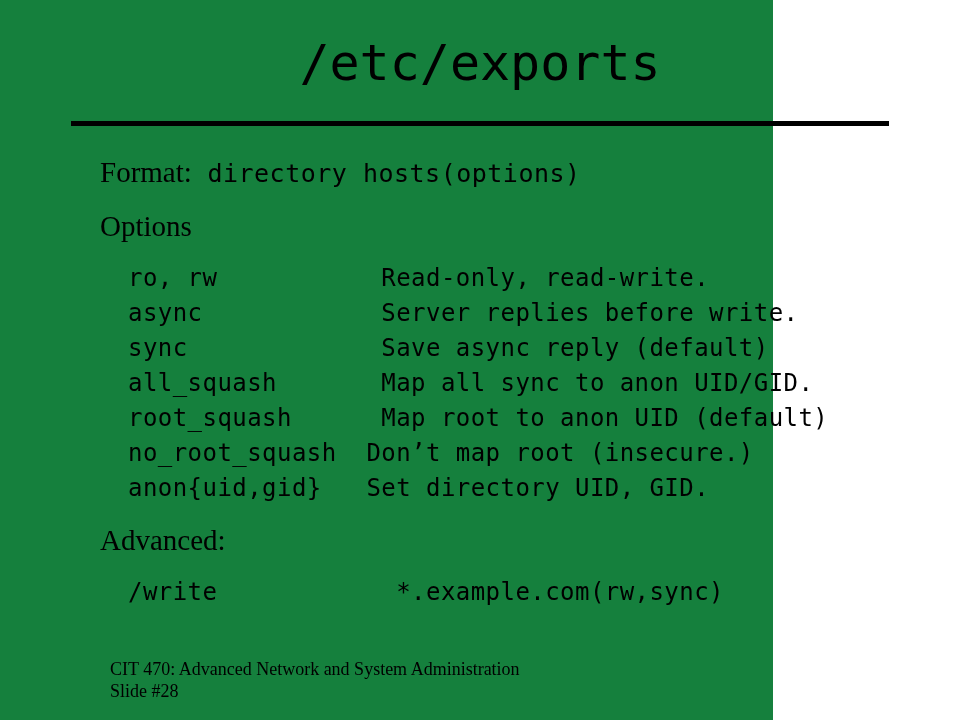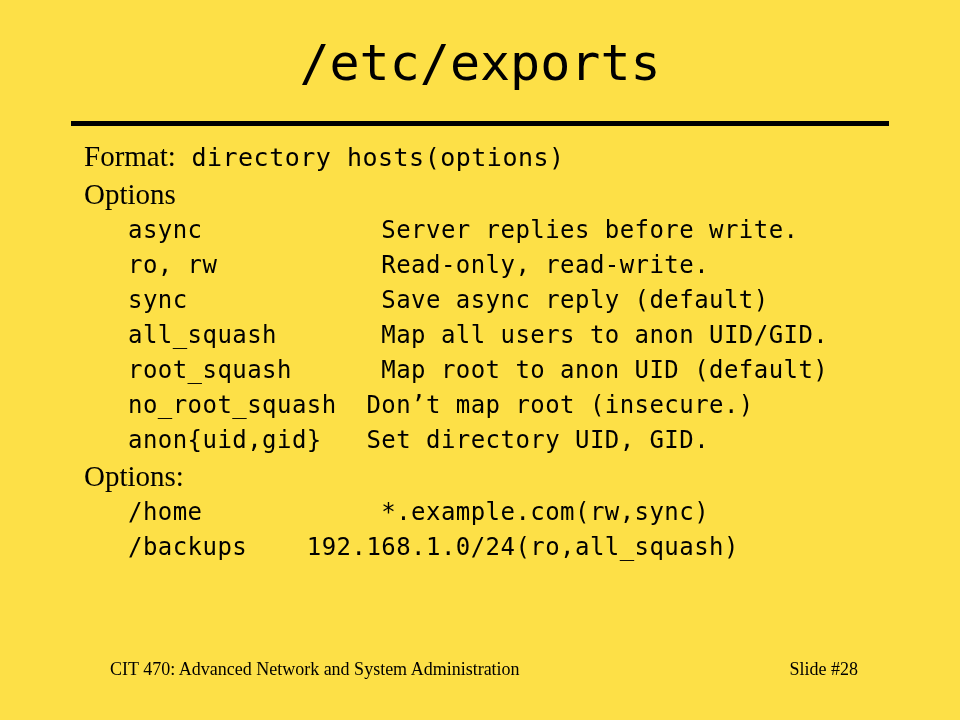--- a/index.html
+++ b/index.html
@@ -9,23 +9,23 @@
   }
   body {
     width: 960px;
     height: 720px;
     overflow: hidden;
     font-family: "Liberation Serif", serif;
     color: #000000;
   }
   .slide {
     position: relative;
-    width: 960px;
+    width: 773px;
     height: 720px;
-    background: #fde047;
+    background: #15803d;
   }
 
   
   .slide-title {
     position: absolute;
     left: 0;
     top: 34px;
     width: 960px;
     text-align: center;
     font-family: "DejaVu Sans Mono", "Liberation Mono", monospace;
@@ -50,21 +50,21 @@
   
   .body-area {
     position: absolute;
     left: 0;
     top: 138px;
     width: 960px;
   }
 
   .lvl1 {
     position: relative;
-    margin: 0;
+    margin: 16px;
     padding: 0 0 0 84px;
     font-family: "Liberation Serif", serif;
     font-size: 29px;
     line-height: 37px;
     white-space: nowrap;
   }
   .lvl1 .mono {
     font-family: "DejaVu Sans Mono", "Liberation Mono", monospace;
     font-size: 25px;
     letter-spacing: 0.5px;
@@ -90,51 +90,51 @@
     top: 658px;
     width: 748px;
     display: flex;
     justify-content: space-between;
     align-items: baseline;
     font-family: "Liberation Serif", serif;
     font-size: 18px;
     line-height: 22px;
     color: #000000;
     white-space: nowrap;
+    flex-direction: column;
   }
 </style>
 </head>
 <body>
 
 <div class="slide">
 
   <div class="slide-title">/etc/exports</div>
 
   <div class="title-rule"></div>
 
   <div class="body-area">
 
     <div class="lvl1">
       <span>Format:</span><span class="mono"> directory   hosts(options)</span>
     </div>
 
     <div class="lvl1">Options</div>
 
+    <div class="lvl2 opt-row">ro, rw           Read-only, read-write.</div>
     <div class="lvl2 opt-row">async            Server replies before write.</div>
-    <div class="lvl2 opt-row">ro, rw           Read-only, read-write.</div>
     <div class="lvl2 opt-row">sync             Save async reply (default)</div>
-    <div class="lvl2 opt-row">all_squash       Map all users to anon UID/GID.</div>
+    <div class="lvl2 opt-row">all_squash       Map all sync to anon UID/GID.</div>
     <div class="lvl2 opt-row">root_squash      Map root to anon UID (default)</div>
     <div class="lvl2 opt-row">no_root_squash  Don’t map root (insecure.)</div>
     <div class="lvl2 opt-row">anon{uid,gid}   Set directory UID, GID.</div>
 
-    <div class="lvl1">Options:</div>
+    <div class="lvl1">Advanced:</div>
 
-    <div class="lvl2 opt-row">/home            *.example.com(rw,sync)</div>
-    <div class="lvl2 opt-row">/backups    192.168.1.0/24(ro,all_squash)</div>
+    <div class="lvl2 opt-row">/write            *.example.com(rw,sync)</div>
 
   </div>
 
   <div class="footer">
     <span>CIT 470: Advanced Network and System Administration</span>
     <span>Slide #28</span>
   </div>
 
 </div>
 

